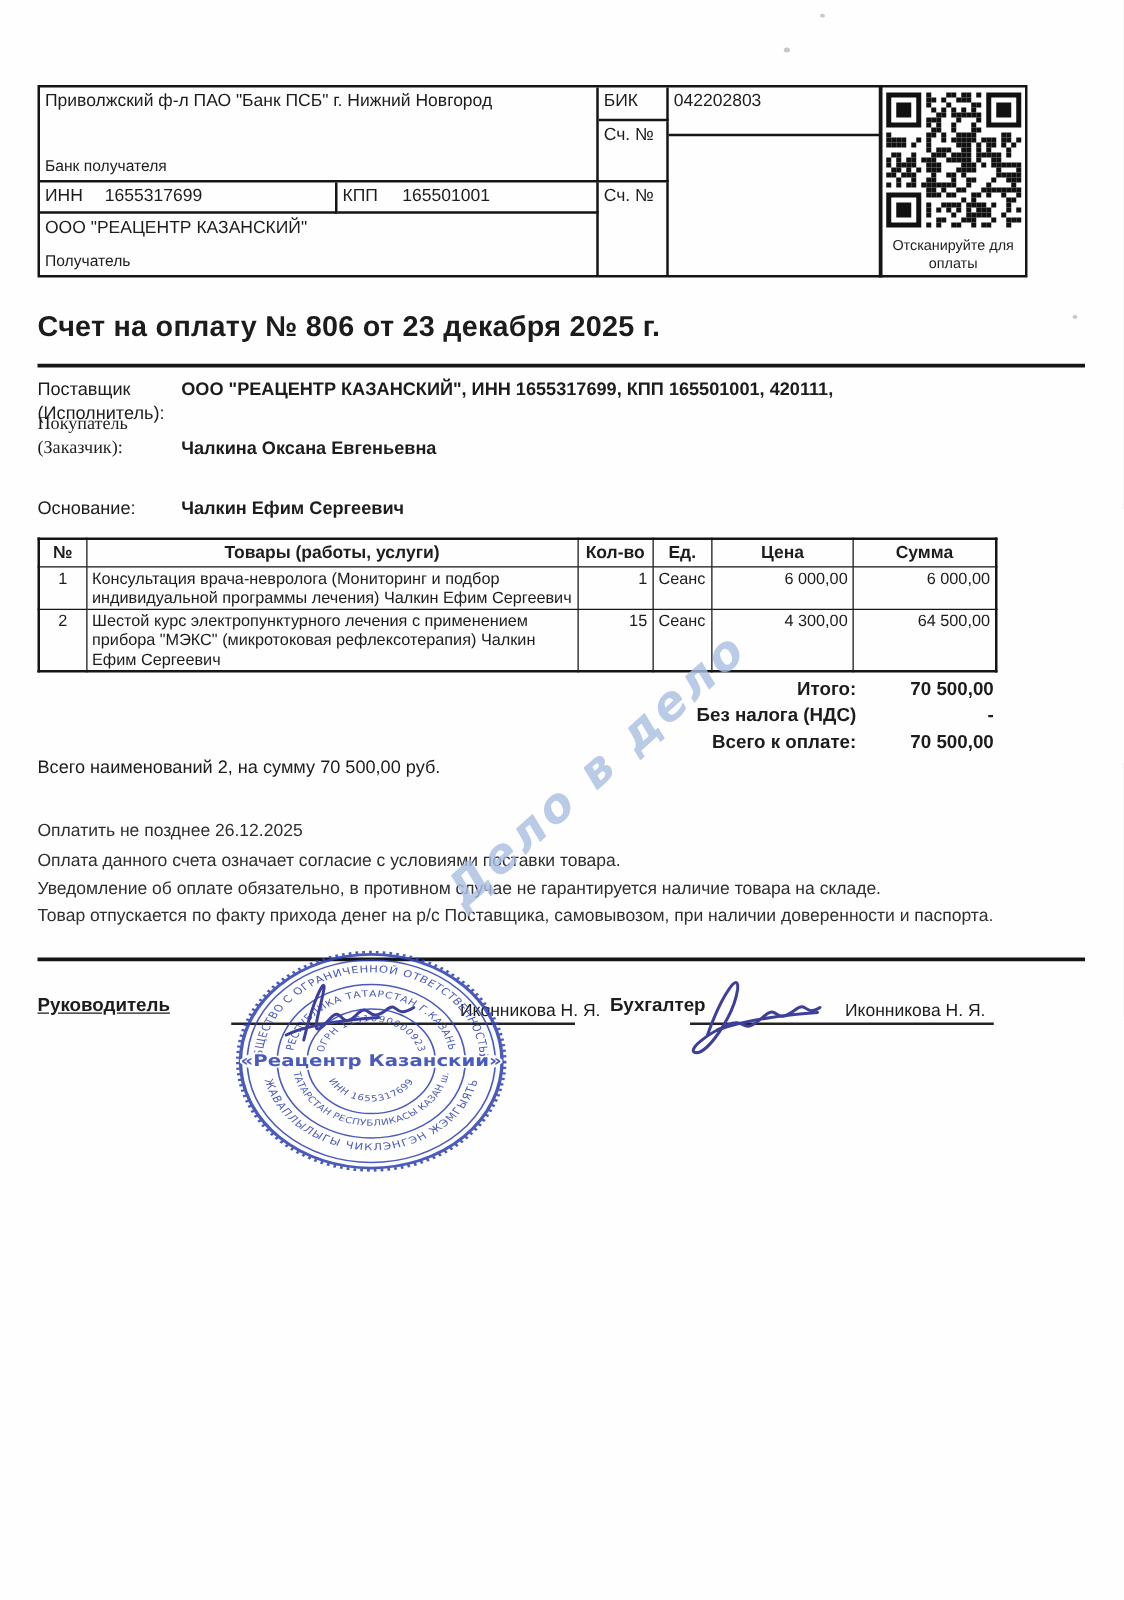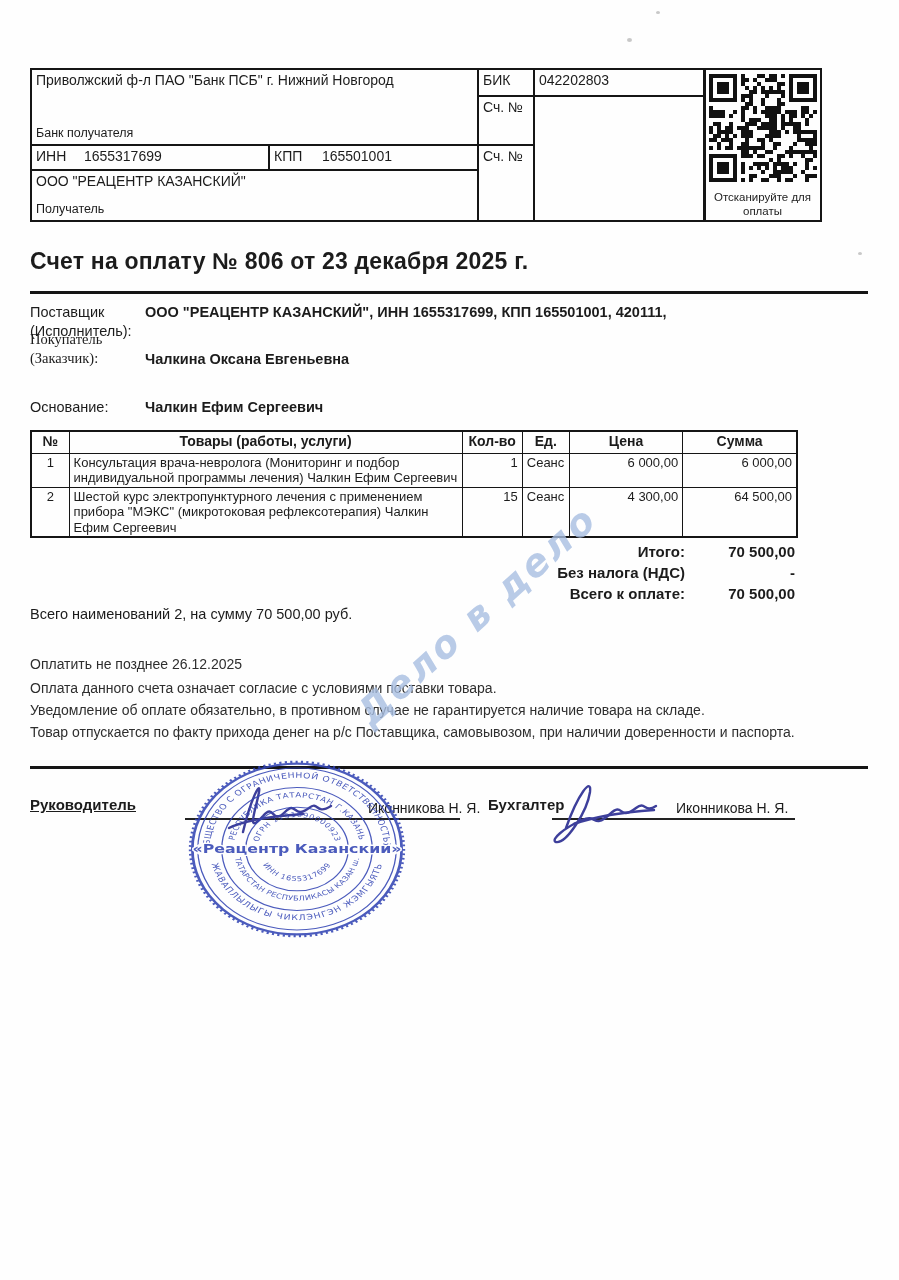--- a/index.html
+++ b/index.html
@@ -10,21 +10,21 @@
   }
   .abs{position:absolute;}
   
   .bank-table{left:30px;top:68px;width:676px;height:154px;border:2px solid #151515;box-sizing:border-box;}
   .bank-table .cell{position:absolute;box-sizing:border-box;font-size:14px;line-height:17px;padding:2px 4px;}
   .bcell-bank{left:0;top:0;width:447px;height:76px;border-right:2px solid #151515;border-bottom:2px solid #151515;}
   .bcell-inn{left:0;top:76px;width:238px;height:25px;border-right:2px solid #151515;border-bottom:2px solid #151515;}
   .bcell-kpp{left:238px;top:76px;width:209px;height:25px;border-right:2px solid #151515;border-bottom:2px solid #151515;}
   .bcell-rec{left:0;top:101px;width:447px;height:49px;border-right:2px solid #151515;}
   .bcell-biklab{left:447px;top:0;width:56px;height:27px;border-right:2px solid #151515;border-bottom:2px solid #151515;}
-  .bcell-bikval{left:503px;top:0;width:169px;height:27px;border-bottom:2px solid #151515;}
+  .bcell-bikval{left:503px;top:0;width:169px;height:39px;border-bottom:2px solid #151515;}
   .bcell-corrlab{left:447px;top:27px;width:56px;height:49px;border-right:2px solid #151515;border-bottom:2px solid #151515;}
   .bcell-corrval{left:503px;top:27px;width:169px;height:49px;border-bottom:2px solid #151515;}
   .bcell-acctlab{left:447px;top:76px;width:56px;height:74px;border-right:2px solid #151515;}
   .bcell-acctval{left:503px;top:76px;width:169px;height:74px;}
   .cell-sub{position:absolute;left:4px;bottom:2px;font-size:12.5px;}
   .pairlab{display:inline-block;min-width:44px;}
   
   .qr-box{left:703px;top:68px;width:119px;height:154px;border:2px solid #151515;box-sizing:border-box;}
   .qr-grid{position:absolute;left:4px;top:4px;width:108px;height:108px;}
   .qm{position:absolute;width:4px;height:4px;background:#111;}

